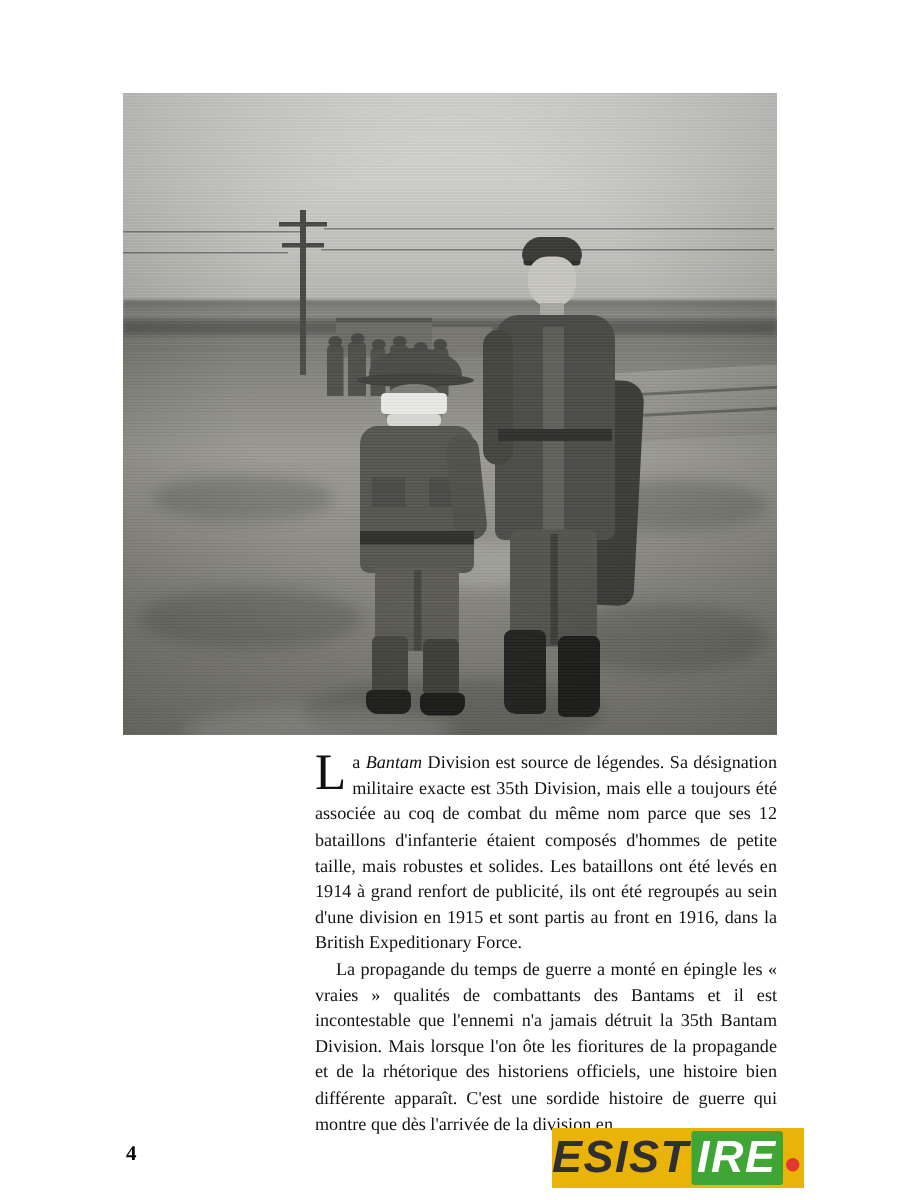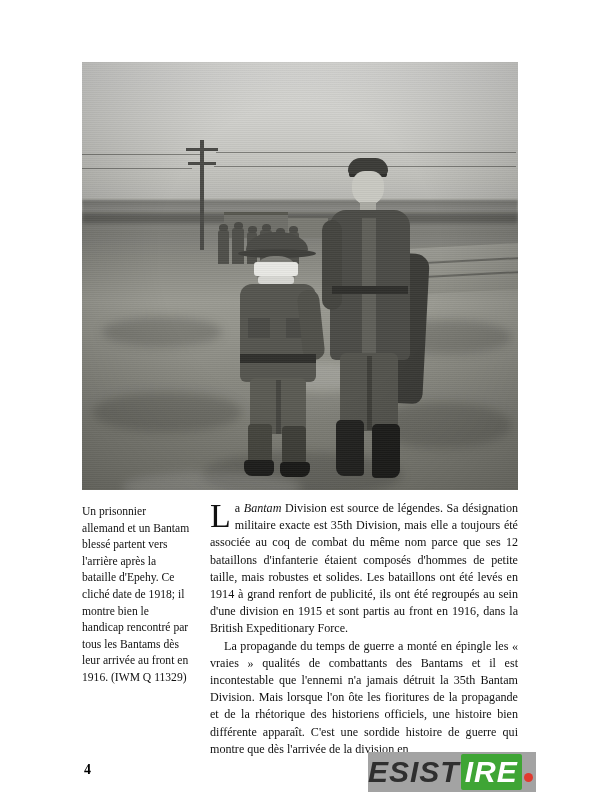--- a/index.html
+++ b/index.html
@@ -306,21 +306,21 @@
     font-weight: bold;
   }
 
   
   .wm {
     position: absolute;
     left: 368px;
     top: 752px;
     width: 168px;
     height: 40px;
-    background: #a3a3a3;
+    background: #eab308;
     display: flex;
     align-items: center;
     overflow: hidden;
   }
   .wm-text {
     font-family: "Liberation Sans", sans-serif;
     font-weight: bold;
     font-style: italic;
     font-size: 30px;
     letter-spacing: 1px;
@@ -422,21 +422,20 @@
         <div class="putt-r"></div>
         <div class="boot-l"></div>
         <div class="boot-r"></div>
       </div>
 
       <div class="grain"></div>
       <div class="vignette"></div>
     </div>
   </div>
 
-  <div class="caption">Un prisonnier allemand et un Bantam blessé partent vers l'arrière après la bataille d'Epehy. Ce cliché date de 1918; il montre bien le handicap rencontré par tous les Bantams dès leur arrivée au front en 1916. (IWM Q 11329)</div>
 
   <div class="body-col">
     <p class="first"><span class="dropcap">L</span><span>a </span><span class="it">Bantam</span><span> Division est source de légendes. Sa désignation militaire exacte est 35th Division, mais elle a toujours été associée au coq de combat du même nom parce que ses 12 bataillons d'infanterie étaient composés d'hommes de petite taille, mais robustes et solides. Les bataillons ont été levés en 1914 à grand renfort de publicité, ils ont été regroupés au sein d'une division en 1915 et sont partis au front en 1916, dans la British Expeditionary Force.</span></p>
     <p>La propagande du temps de guerre a monté en épingle les « vraies » qualités de combattants des Bantams et il est incontestable que l'ennemi n'a jamais détruit la 35th Bantam Division. Mais lorsque l'on ôte les fioritures de la propagande et de la rhétorique des historiens officiels, une histoire bien différente apparaît. C'est une sordide histoire de guerre qui montre que dès l'arrivée de la division en</p>
   </div>
 
   <div class="folio">4</div>
 
   <div class="wm">
     <span class="wm-text"><span>ESIST</span><span class="wm-hi">IRE</span><span class="wm-dot"></span></span>

